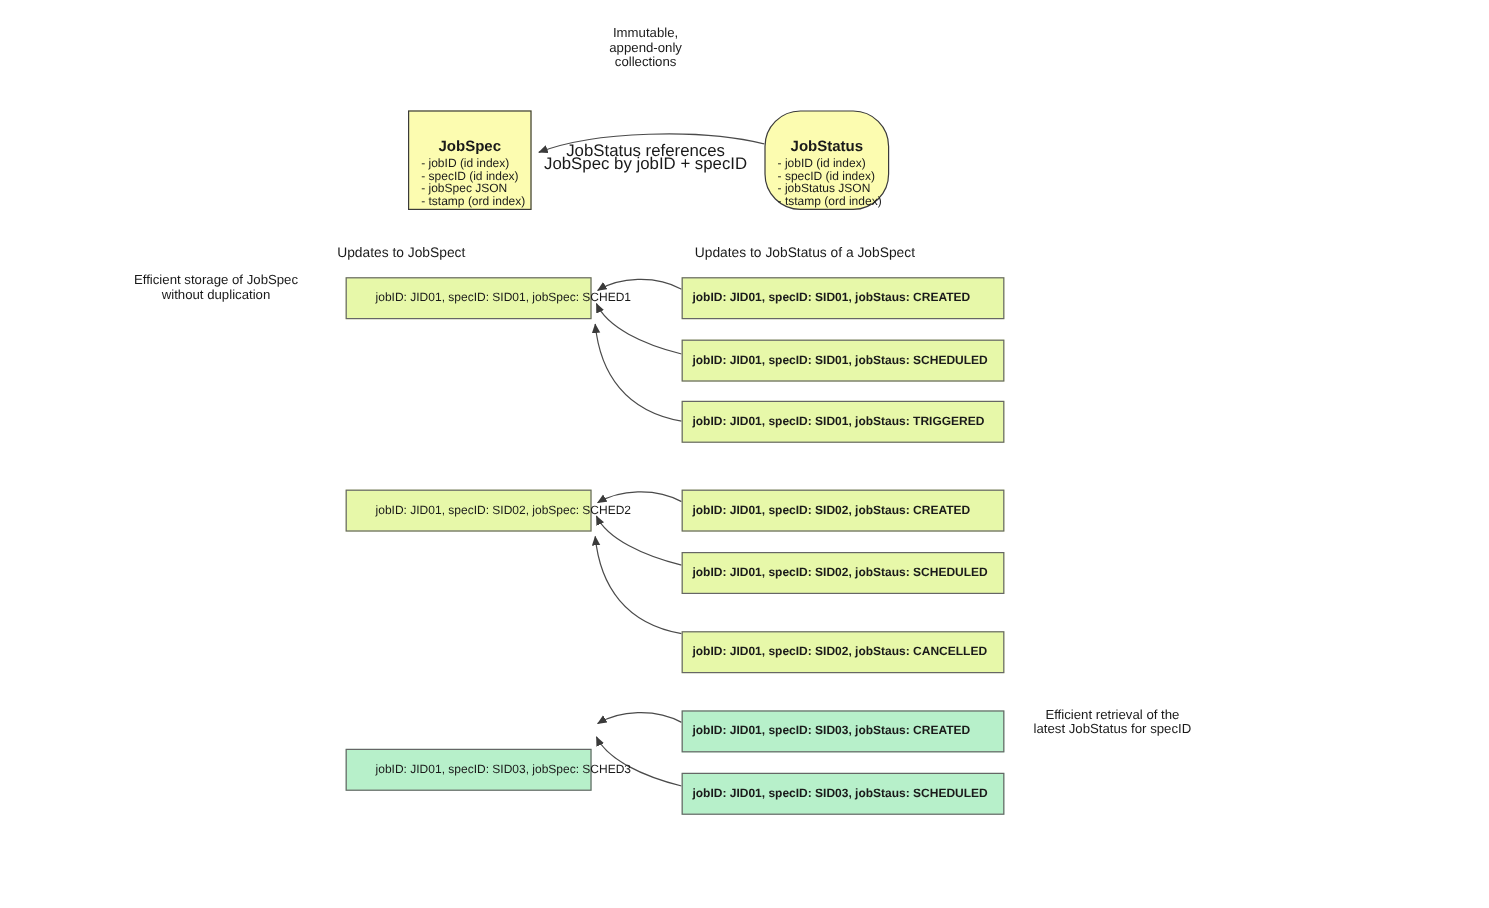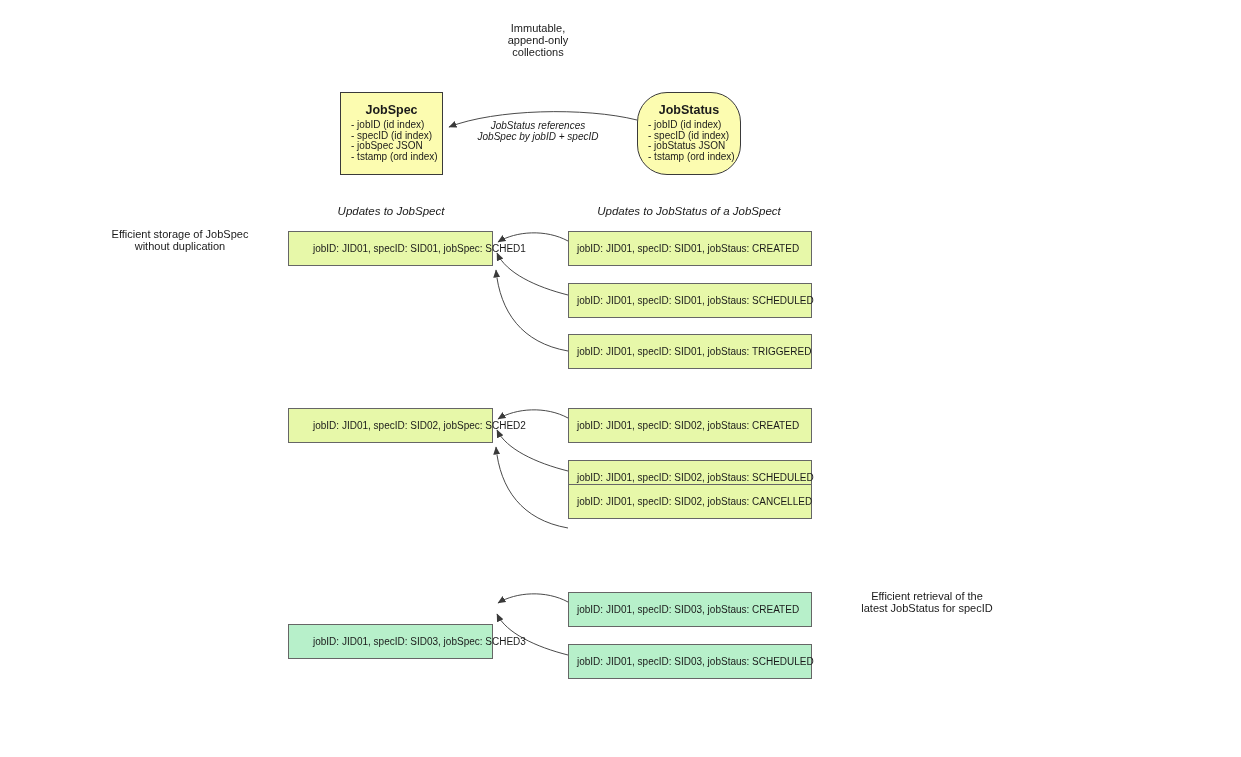--- a/index.html
+++ b/index.html
@@ -10,34 +10,34 @@
     --border: #666666;
     --text: #1a1a1a;
   }
   * { margin:0; padding:0; box-sizing:border-box; }
   body { background:#fff; font-family:"Liberation Sans","DejaVu Sans",sans-serif; color:var(--text); }
   .canvas { position:relative; width:1241px; height:757px; background:#ffffff; overflow:hidden; }
   .arrows { position:absolute; left:0; top:0; width:1241px; height:757px; pointer-events:none; }
   .arrows path.flow { fill:none; stroke:var(--line); stroke-width:1; }
 
   .note { position:absolute; font-size:11px; line-height:12px; text-align:center; white-space:pre-line; }
-  .ref-label { position:absolute; font-size:10px; line-height:11px; text-align:center; white-space:pre-line;font-style:italic; }
-  .section-header { position:absolute; width:220px; font-style:italic; font-size:11.5px; text-align:center; }
+  .ref-label { position:absolute; font-size:14px; line-height:11px; text-align:center; white-space:pre-line; }
+  .section-header { position:absolute; width:220px; font-size:11.5px; text-align:left; }
 
   .entity { position:absolute; width:103px; height:83px; background:var(--box-yellow);
-            border:1px solid #3a3a3a; padding-top:10px; text-align:center; }
+            border:1px solid #3a3a3a; padding-top:22px; text-align:center; }
   .entity-title { font-weight:bold; font-size:12.5px; margin-bottom:3px; }
   .entity-fields { text-align:left; padding-left:10px; font-size:10px; line-height:10.5px; }
 
   .row-box { position:absolute; height:35px; border:1px solid var(--border);
              display:flex; align-items:center; padding-left:8px; font-size:10px; white-space:nowrap; }
   .lime { background:var(--box-lime); }
   .mint { background:var(--box-mint); }
   .spec-box { left:288px; width:205px;padding-left:24px; }
-  .status-box { left:568px; width:244px; }
+  .status-box { left:568px; width:269px;font-weight:bold; }
 </style>
 </head>
 <body>
 
 <div class="canvas">
 
   <svg class="arrows">
     <defs>
       <marker id="ah" markerWidth="9" markerHeight="8" refX="7.5" refY="3.5" orient="auto" markerUnits="userSpaceOnUse">
         <path d="M0,0 L8,3.5 L0,7 Z" fill="#3a3a3a"></path>
@@ -93,19 +93,19 @@
 without duplication</div>
 
   <div class="row-box spec-box lime" style="top:231px;">jobID: JID01, specID: SID01, jobSpec: SCHED1</div>
   <div class="row-box status-box lime" style="top:231px;">jobID: JID01, specID: SID01, jobStaus: CREATED</div>
   <div class="row-box status-box lime" style="top:283px;">jobID: JID01, specID: SID01, jobStaus: SCHEDULED</div>
   <div class="row-box status-box lime" style="top:334px;">jobID: JID01, specID: SID01, jobStaus: TRIGGERED</div>
 
   <div class="row-box spec-box lime" style="top:408px;">jobID: JID01, specID: SID02, jobSpec: SCHED2</div>
   <div class="row-box status-box lime" style="top:408px;text-align:center;">jobID: JID01, specID: SID02, jobStaus: CREATED</div>
   <div class="row-box status-box lime" style="top:460px;">jobID: JID01, specID: SID02, jobStaus: SCHEDULED</div>
-  <div class="row-box status-box lime" style="top:484px;">jobID: JID01, specID: SID02, jobStaus: CANCELLED</div>
+  <div class="row-box status-box lime" style="top:526px;">jobID: JID01, specID: SID02, jobStaus: CANCELLED</div>
 
   <div class="row-box spec-box mint" style="top:592px;margin-top:32px;">jobID: JID01, specID: SID03, jobSpec: SCHED3</div>
   <div class="row-box status-box mint" style="top:592px;">jobID: JID01, specID: SID03, jobStaus: CREATED</div>
   <div class="row-box status-box mint" style="top:644px;">jobID: JID01, specID: SID03, jobStaus: SCHEDULED</div>
 
 </div>
 
 </body></html>

